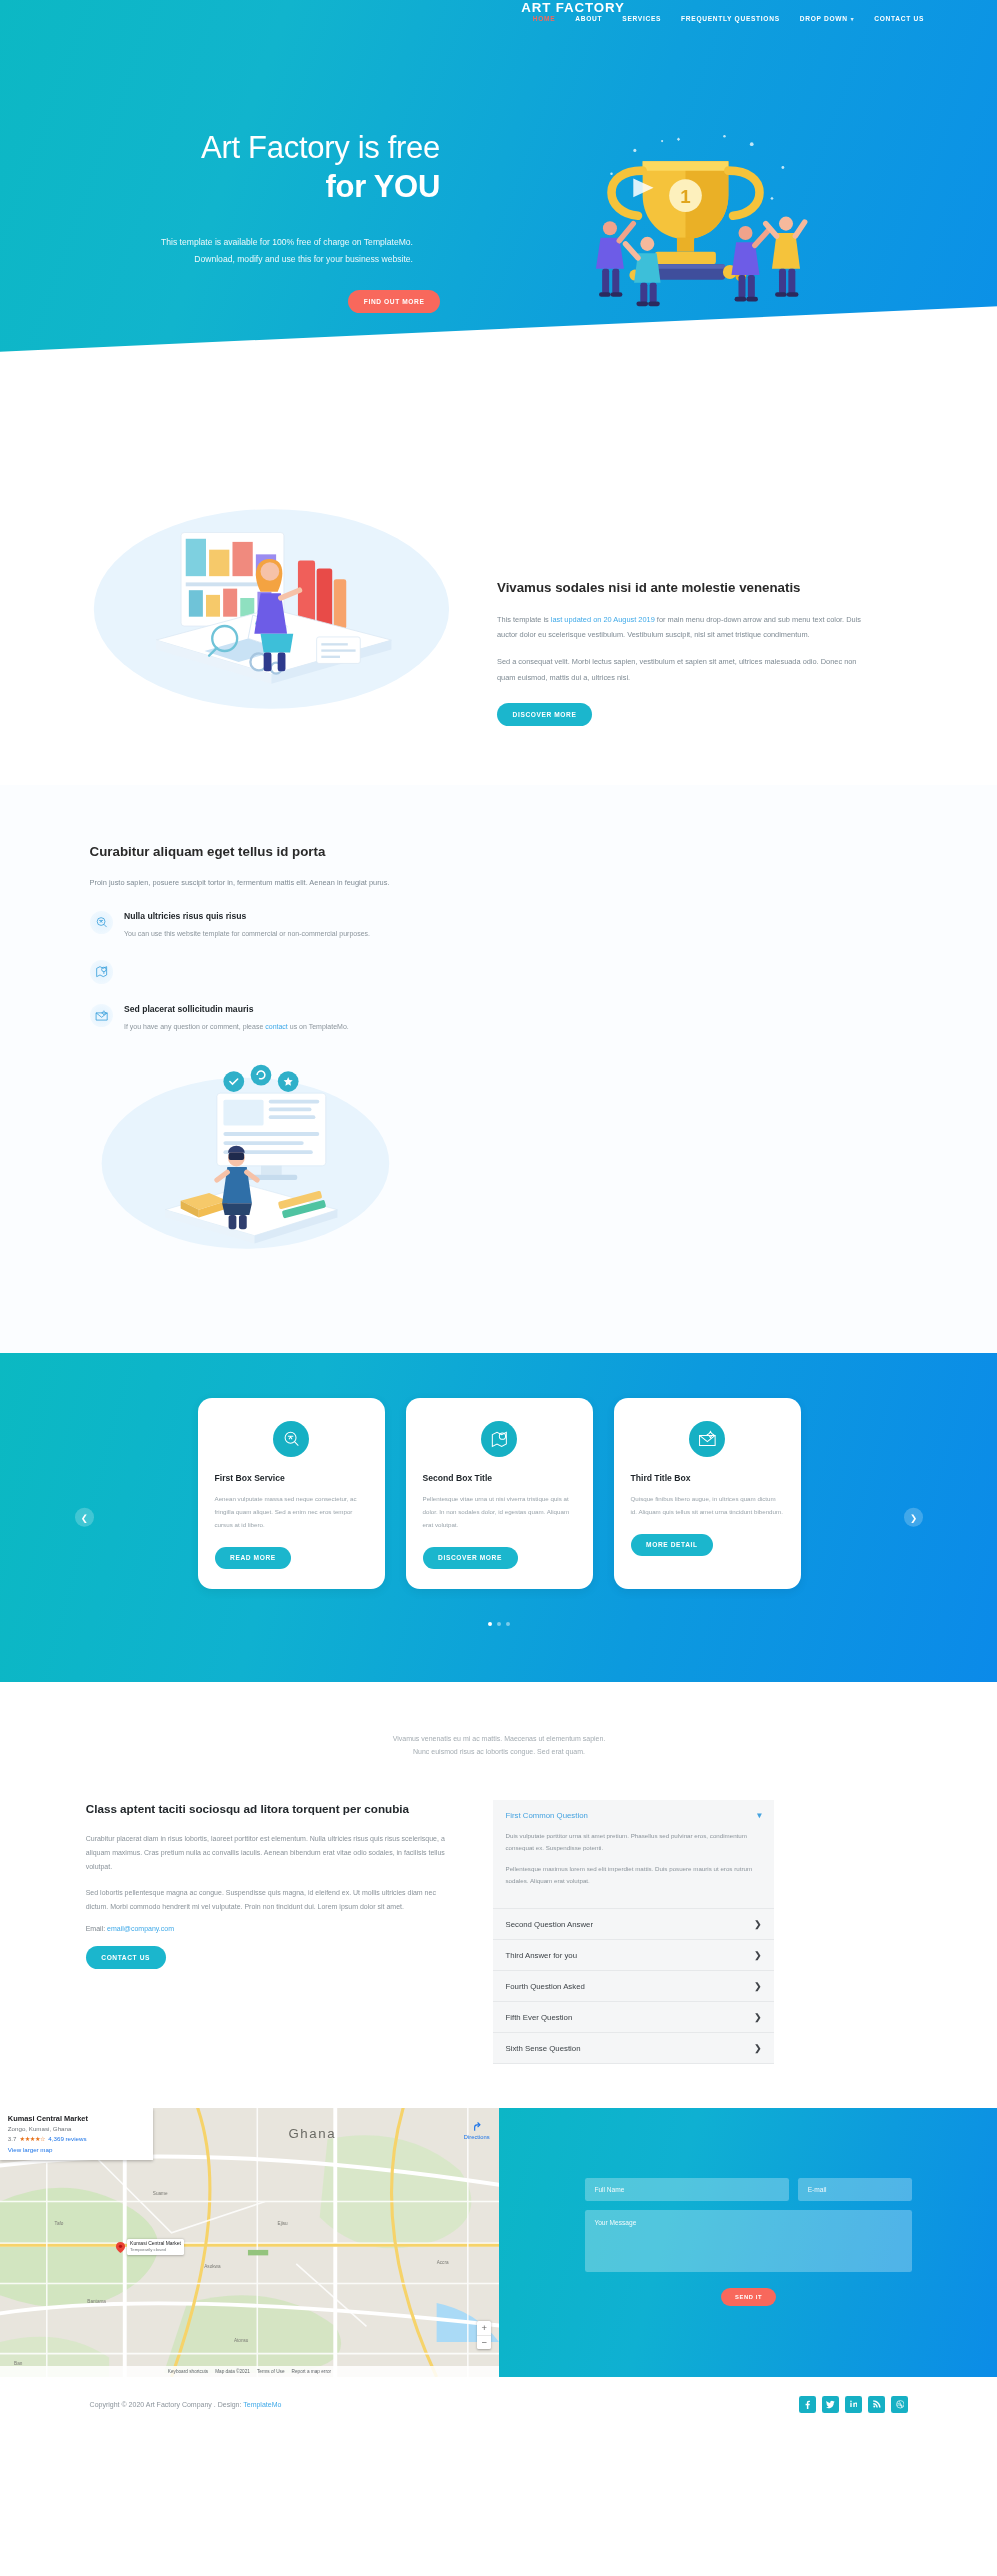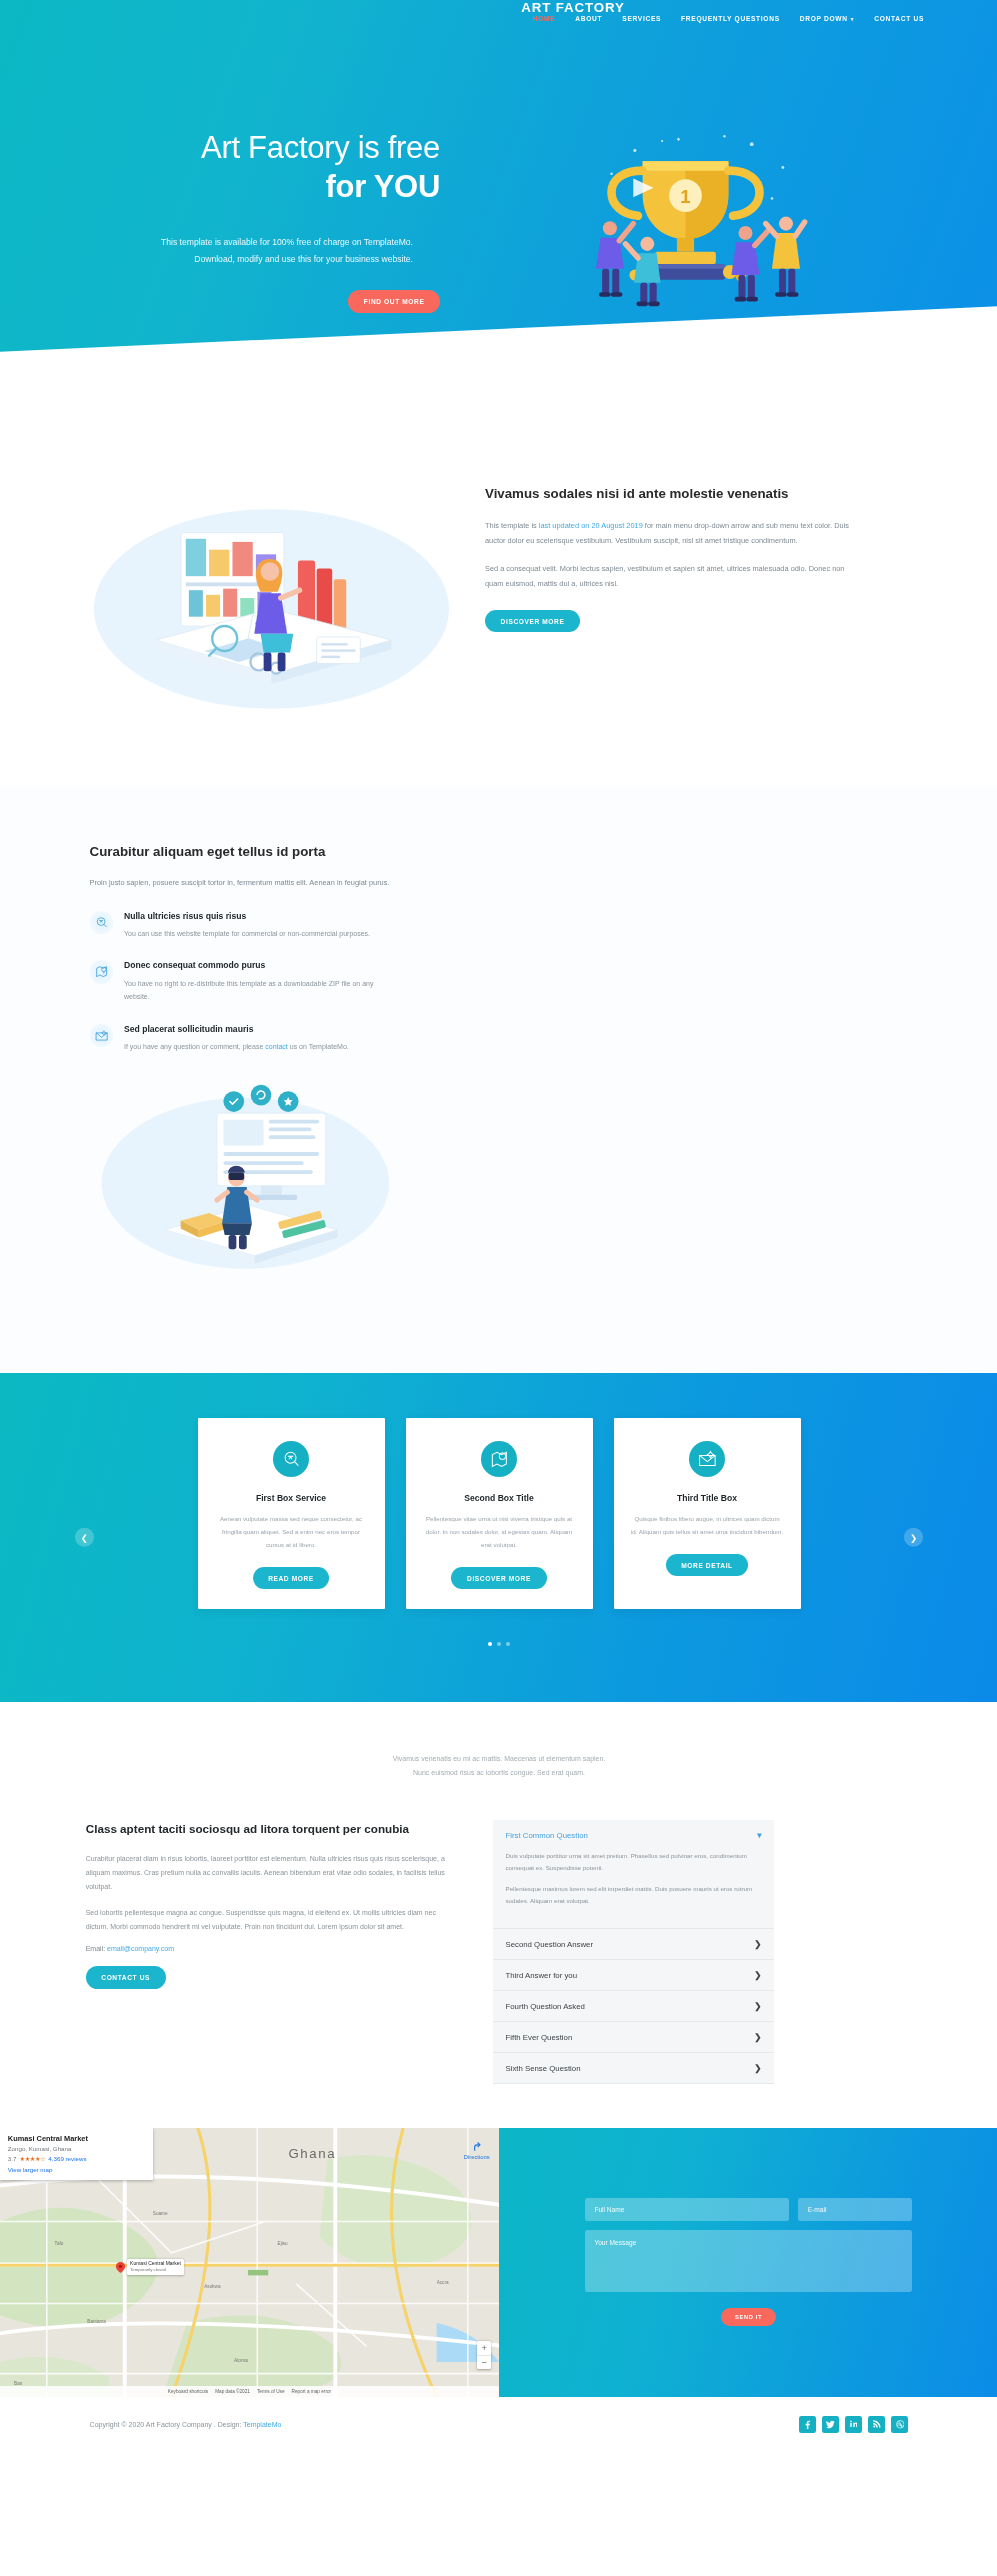--- a/index.html
+++ b/index.html
@@ -107,21 +107,21 @@
   .btn-teal { background: #1bb6cd; }
   .hero-btn { margin-top: 22px; }
 
   .hero-right { flex: 1; display:flex; justify-content:center; padding-left:7.8px; }
 
   
   .about {
     background: #ffffff;
     padding: 37px 0 59px;
   }
-  .about-row { display: flex; align-items: flex-start; gap: 13px; }
+  .about-row { display: flex; align-items: flex-end; gap: 25px; }
   .about-img { width: 398px; display:flex; justify-content:center; }
   .about-txt { width: 390px; padding-right: 15.6px; }
   h2.sec-title {
     font-size: 13.3px;
     line-height: 1.5;
     color: #2a2a2a;
     font-weight: bold;
     margin-bottom: 14px;
   }
   .body-p {
@@ -155,23 +155,22 @@
   
   .carousel {
     background: linear-gradient(105deg, #0bb9c2 0%, #0fb1d0 30%, #0c9ade 65%, #0b8ae9 100%);
     padding: 45px 0 56px;
     position: relative;
   }
   .cards { display: flex; gap: 21px; justify-content: center; }
   .card {
     width: 187px;
     background: #fff;
-    border-radius: 1px;
+    border-radius: 14px;
     padding: 23.4px 17px 20px;
-    text-align: center;
     box-shadow: 0 2.3px 9.4px rgba(0,0,0,.07);
   }
   .card-ico {
     width: 36px; height: 36px; margin: 0 auto 15.6px;
     border-radius: 50%;
     background: #16b0c4;
     display:flex; align-items:center; justify-content:center;
     color:#fff;
   }
   .card-h { font-size: 8.6px; font-weight: bold; color: #1e2429; margin-bottom: 9.4px; }
@@ -501,24 +500,20 @@
             </div>
           </div>
 
           <div class="feat-item">
             <div class="feat-ico">
               <svg width="13.3" height="13.3" viewBox="0 0 24 24" fill="none" stroke="currentColor" stroke-width="1.4">
                 <path d="M3 6 l6 -3 l6 3 l6 -3 v15 l-6 3 l-6 -3 l-6 3 z"></path>
                 <circle cx="16" cy="8" r="4"></circle>
                   <path d="M16 12 v4"></path>
               </svg>
-            </div>
-            <div>
-              <div class="feat-h">Donec consequat commodo purus</div>
-              <div class="feat-p">You have no right to re-distribute this template as a downloadable ZIP file on any website.</div>
             </div>
           </div>
 
           <div class="feat-item">
             <div class="feat-ico">
               <svg width="13.3" height="13.3" viewBox="0 0 24 24" fill="none" stroke="currentColor" stroke-width="1.4">
                 <path d="M2 7 h20 v13 h-20 z"></path>
                   <path d="M2 7 l10 8 l10 -8"></path>
                 <path d="M16 3 l1.5 2.5 L20 7 l-2.5 1.5 L16 11 l-1.5 -2.5 L12 7 l2.5 -1.5 z" stroke-width="1.1"></path>
               </svg>

